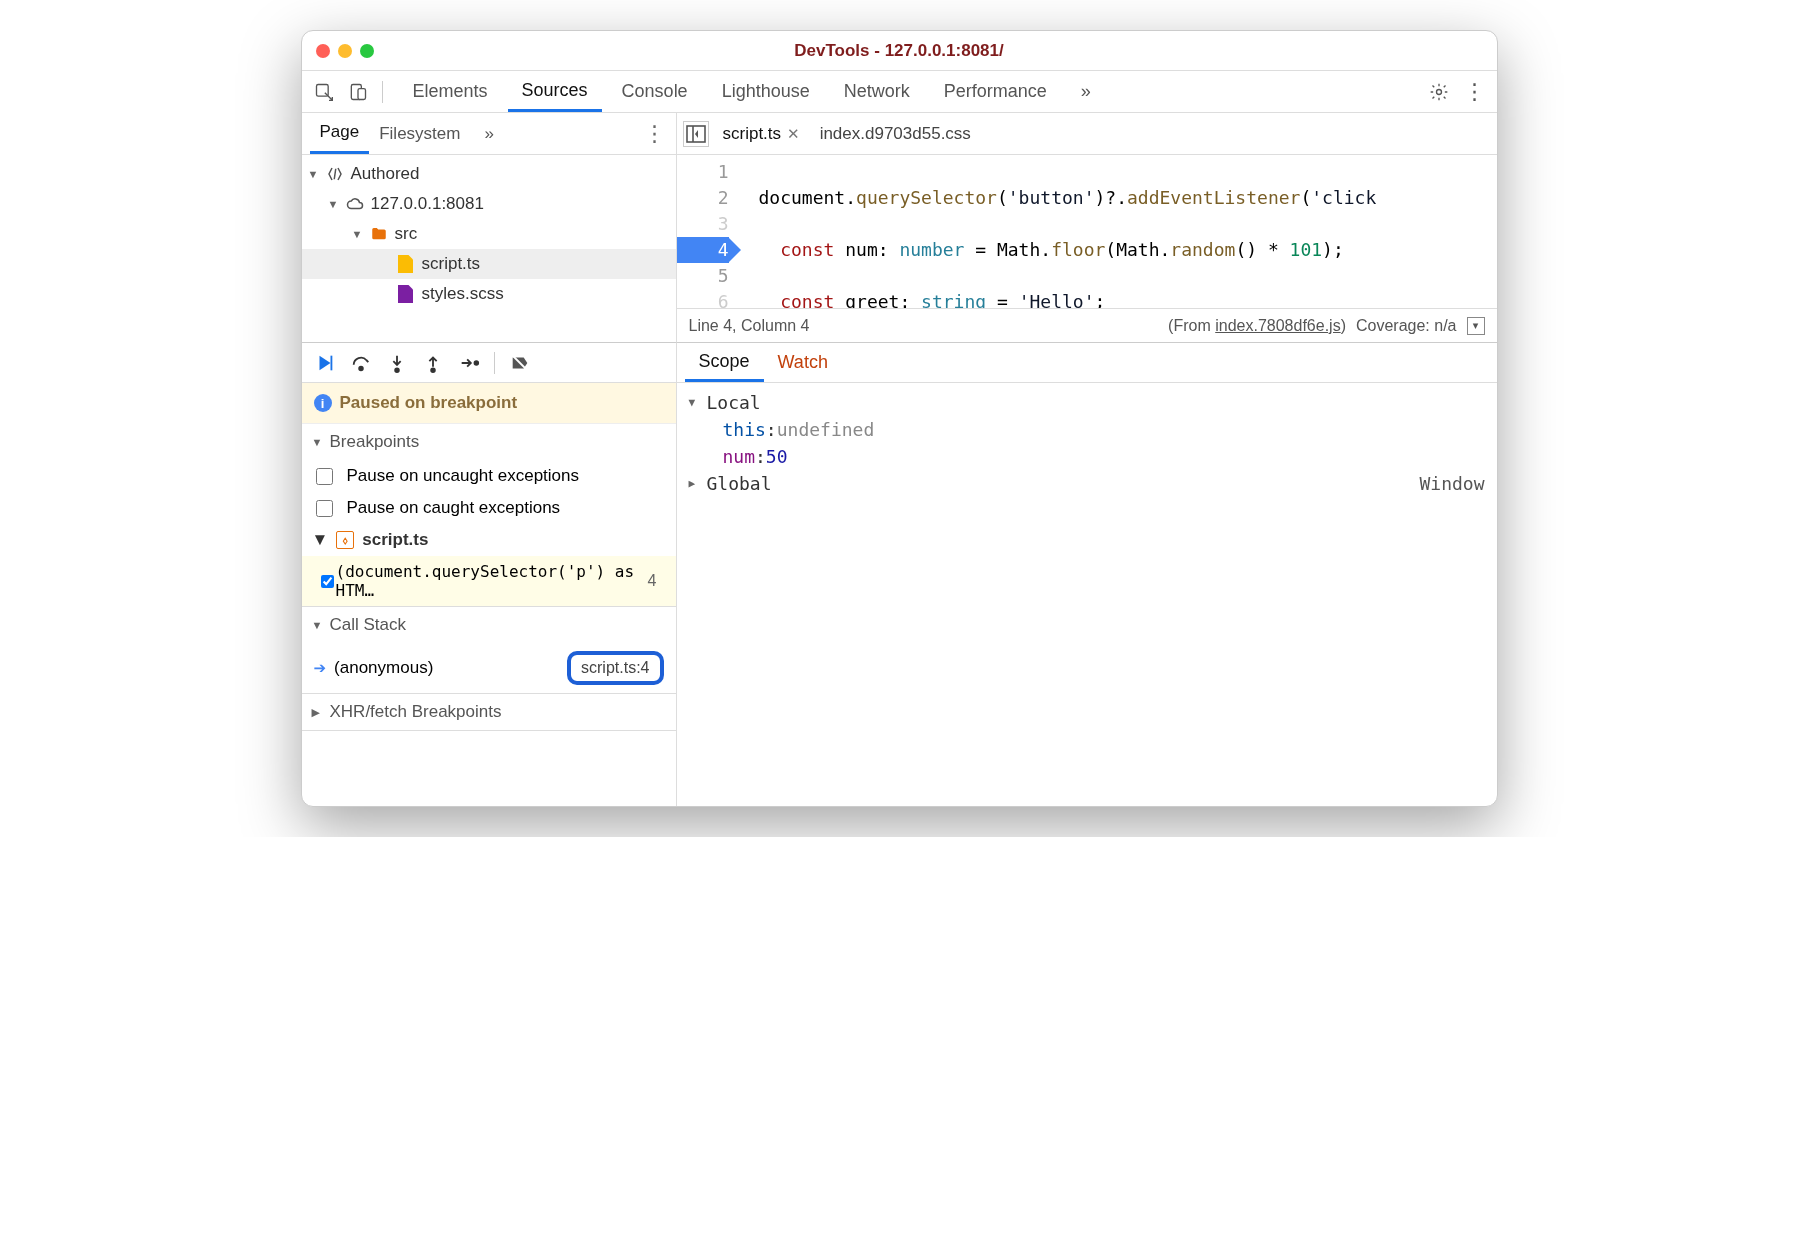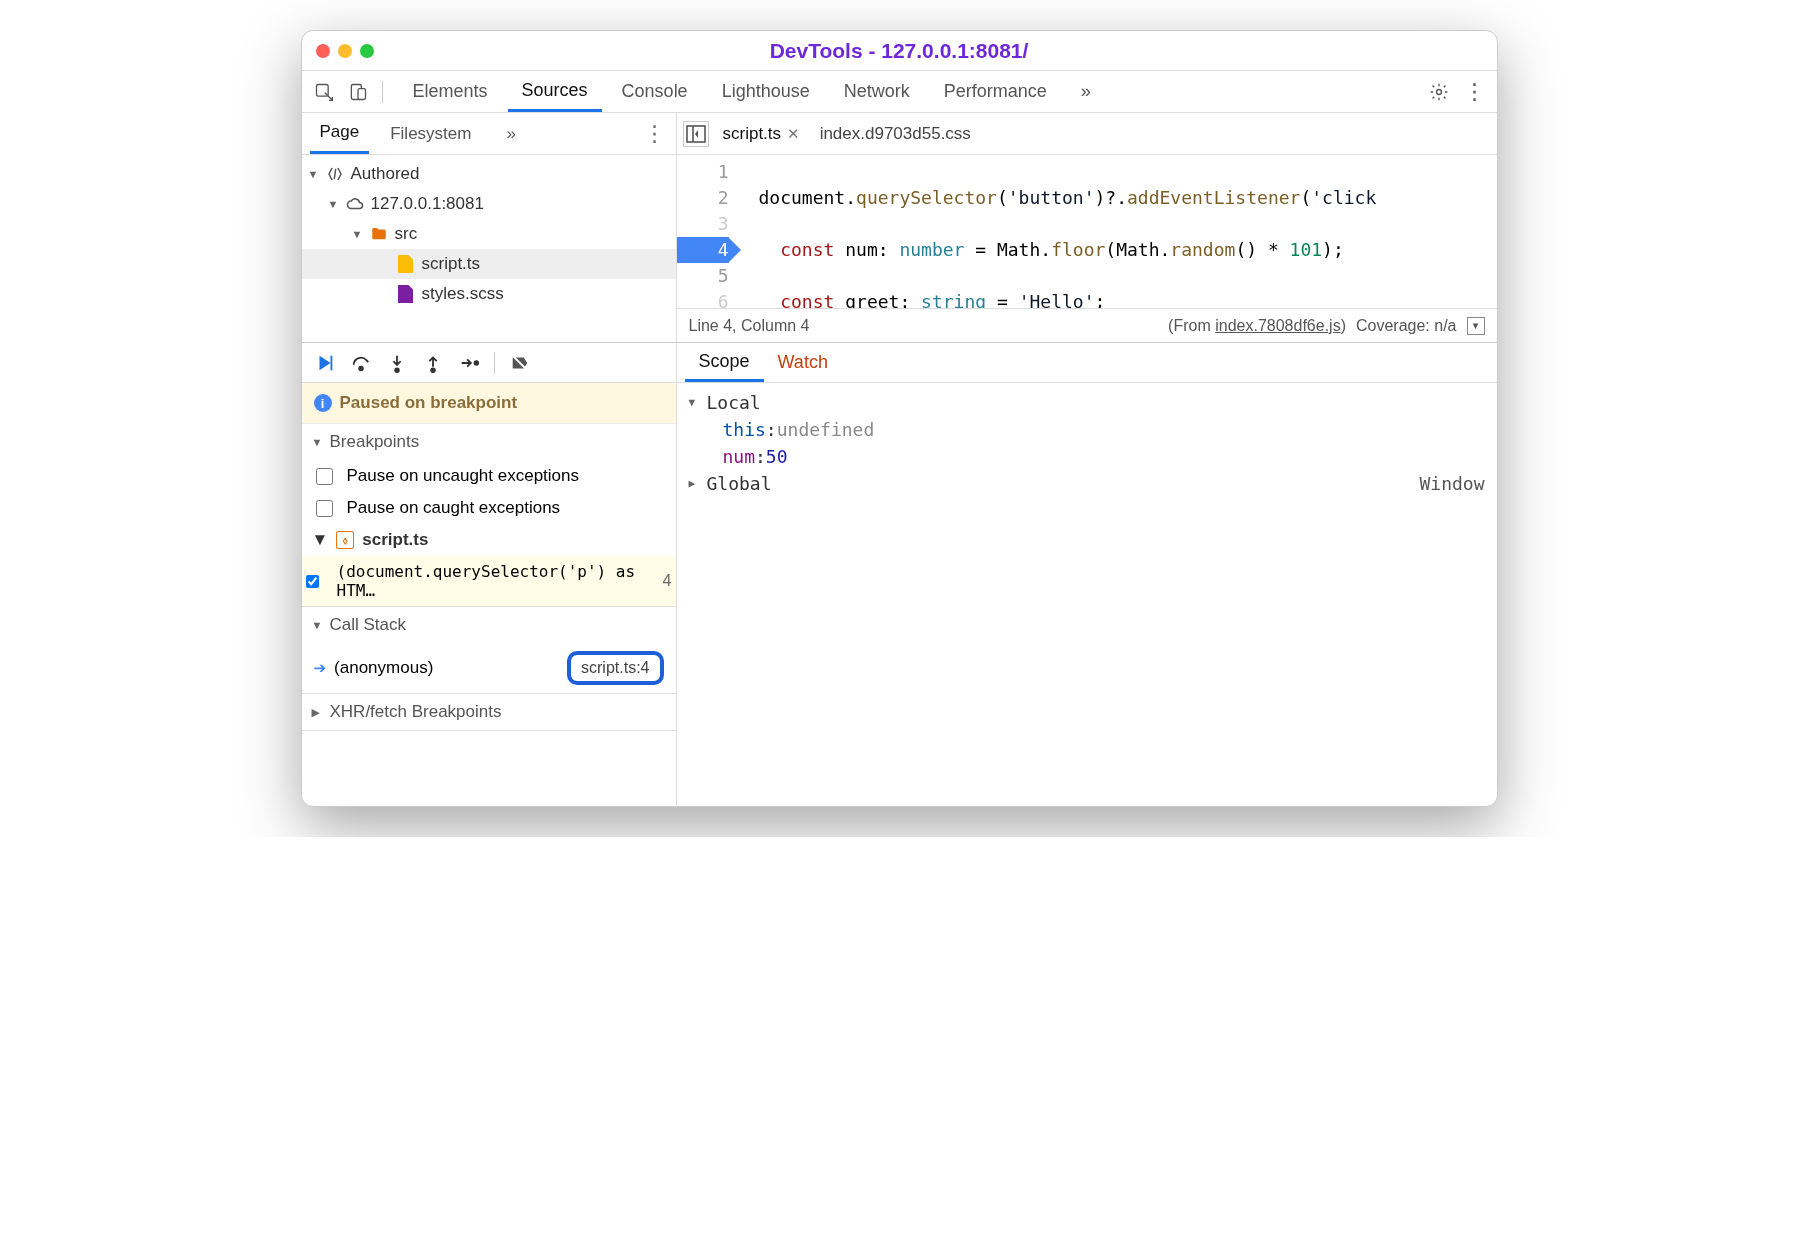--- a/index.html
+++ b/index.html
@@ -29,21 +29,21 @@
   align-items: center;
   padding: 0 14px;
   border-bottom: 1px solid #ddd;
   position: relative;
 }
 .traffic { display: flex; gap: 8px; }
 .dot { width: 14px; height: 14px; border-radius: 50%; }
 .dot.red { background: #ff5f57; }
 .dot.yellow { background: #febc2e; }
 .dot.green { background: #28c840; }
-.titlebar .title { position: absolute; left: 0; right: 0; text-align: center; font-weight: 600; font-size: 21px; color:#6d28d9; pointer-events: none; }
+.titlebar .title { position: absolute; left: 0; right: 0; text-align: center; font-weight: 600; font-size: 17px; color:#7f1d1d; pointer-events: none; }
 
 .toolbar {
   height: 42px;
   border-bottom: 1px solid #ddd;
   display: flex;
   align-items: center;
   padding: 0 8px;
   gap: 6px;
   color: #555;
 }
@@ -70,21 +70,21 @@
   display: flex;
   flex-direction: column;
   overflow: hidden;
 }
 .nav-tabs {
   height: 42px;
   border-bottom: 1px solid #ddd;
   display: flex;
   align-items: center;
   padding: 0 8px;
-  gap: 11px;
+  gap: 0;
 }
 .nav-tabs .ntab { padding: 0 10px; height:100%; display:flex; align-items:center; color:#555; cursor:pointer; font-size:17px; }
 .nav-tabs .ntab.active { color:#111; border-bottom: 3px solid #1a73e8; }
 .nav-tabs .more { margin-left: 4px; }
 .nav-tabs .menu-btn { margin-left:auto; width:26px; text-align:center; cursor:pointer; color:#666; font-size:22px; }
 
 .tree { flex:1; overflow:auto; padding-top:4px; font-size:17px; color:#333; }
 .tree .row { display:flex; align-items:center; height:30px; padding-left:6px; cursor:pointer; white-space:nowrap; }
 .tree .row.sel { background:#eee; }
 .tree .tri { width:14px; color:#666; font-size:11px; margin-right:3px; }
@@ -156,21 +156,21 @@
   display:flex; align-items:center; gap:8px;
 }
 .dbg-paused .info-ic { width:18px; height:18px; border-radius:50%; background:#4285f4; color:#fff; display:inline-flex; align-items:center; justify-content:center; font-size:13px; font-weight:700; }
 .section { border-bottom:1px solid #ddd; }
 .section-header { display:flex; align-items:center; padding:8px 10px; color:#555; cursor:pointer; font-size:17px; }
 .section-header .tri { width:14px; font-size:11px; color:#666; margin-right:4px; }
 .bp-row { display:flex; align-items:center; padding:6px 14px; gap:14px; }
 .bp-row input[type=checkbox] { width:17px; height:17px; accent-color:#1a73e8; }
 .bp-file-header { display:flex; align-items:center; padding:6px 10px; gap:8px; font-weight:600; color:#333; }
 .bp-file-header .fic { width:18px; height:18px; border:1px solid #e8710a; display:inline-flex; align-items:center; justify-content:center; font-size:11px; color:#e8710a; font-weight:700; border-radius:2px; }
-.bp-code-row { display:flex; align-items:center; padding:6px 4px; gap:18px; background:#fffde7; font-family: Menlo, monospace; font-size:16px; }
+.bp-code-row { display:flex; align-items:center; padding:6px 19px; gap:2px; background:#fffde7; font-family: Menlo, monospace; font-size:16px; }
 .bp-code-row .ln { margin-left:auto; color:#666; font-family: -apple-system, Arial; }
 .stack-row { display:flex; align-items:center; padding:8px 12px; gap:8px; }
 .stack-row .arrow { color:#4285f4; font-size:15px; }
 .stack-row .loc {
   margin-left:auto; color:#444; padding:4px 10px; border:4px solid #1d5fd6; border-radius:10px; font-size:16px;
 }
 
 
 .scope-pane { display:flex; flex-direction:column; overflow:auto; }
 .scope-tabs { height:40px; border-bottom:1px solid #ddd; display:flex; align-items:stretch; padding:0 8px; }

